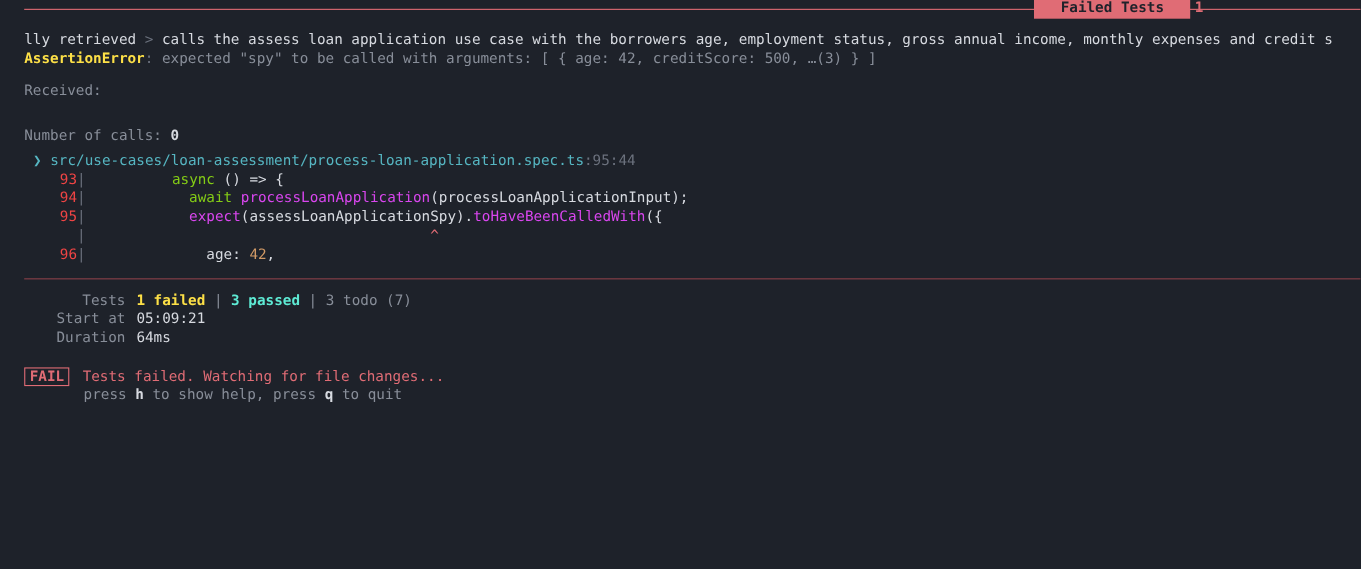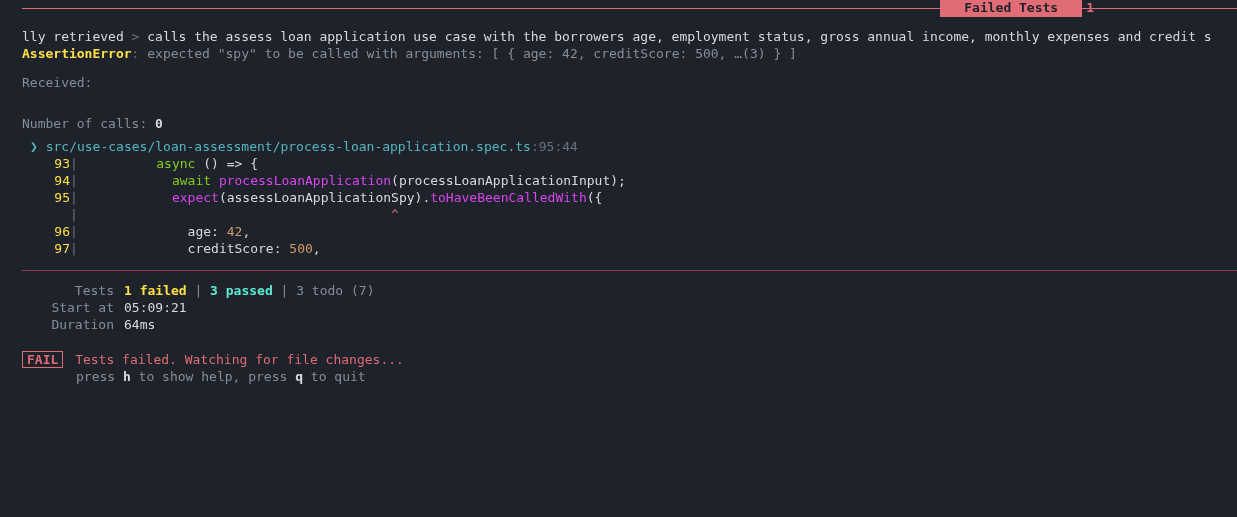--- a/index.html
+++ b/index.html
@@ -62,21 +62,21 @@
     .red { color: #e06c75; }
     .red-bold { color: #fde047; font-weight: bold; }
     .green-bold { color: #5eead4; font-weight: bold; }
     .cyan { color: #56b6c2; }
     .orange { color: #d19a66; }
     .blue { color: #d946ef; text-align: right; }
     .purple { color: #84cc16; }
     .white { color: #d7dae0; }
     .bold { font-weight: bold; }
     .block { display: block; min-height: 17px; }
-    .gutter { display: inline-block; width: 48px; text-align: right; color: #fde047; }
+    .gutter { display: inline-block; width: 48px; text-align: right; color: #ef4444; }
     .pipe { color: #6b717d; margin-right: 8px; }
     .summary-label { display: inline-block; width: 92px; text-align: right; color: #888e99; margin-right: 10px; }
     .spacer { height: 12px; }
     .spacer-sm { height: 6px; }
     pre { font-family: inherit; }
   </style>
 </head>
 <body>
 
 <div class="banner-row">
@@ -122,21 +122,20 @@
   <pre class="block"><span class="gutter">93</span><span class="pipe">|</span>         <span class="purple">async</span><span class="white"> () =&gt; {</span></pre>
 
   <pre class="block"><span class="gutter">94</span><span class="pipe">|</span>           <span class="purple">await</span> <span class="blue">processLoanApplication</span><span class="white">(processLoanApplicationInput);</span></pre>
 
   <pre class="block"><span class="gutter">95</span><span class="pipe">|</span>           <span class="blue">expect</span><span class="white">(assessLoanApplicationSpy).</span><span class="blue">toHaveBeenCalledWith</span><span class="white">({</span></pre>
 
   <pre class="block"><span class="gutter"></span><span class="pipe">|</span>                                       <span class="red">^</span></pre>
 
   <pre class="block"><span class="gutter">96</span><span class="pipe">|</span>             <span class="white">age</span><span class="white">: </span><span class="orange">42</span><span class="white">,</span></pre>
 
-  <pre class="block"><span class="gutter">97</span><span class="pipe">|</span>             <span class="white">creditScore</span><span class="white">: </span><span class="orange">500</span><span class="white">,</span></pre>
 
 </div>
 
 <div class="spacer"></div>
 <hr class="hr-red-dim" style="margin-left:22px;">
 <div class="spacer"></div>
 
 <div class="content">
   <div class="block">
     <span class="summary-label">Tests</span><span class="red-bold">1 failed</span> <span class="dim">|</span> <span class="green-bold">3 passed</span> <span class="dim">|</span> <span class="dim">3 todo (7)</span>

